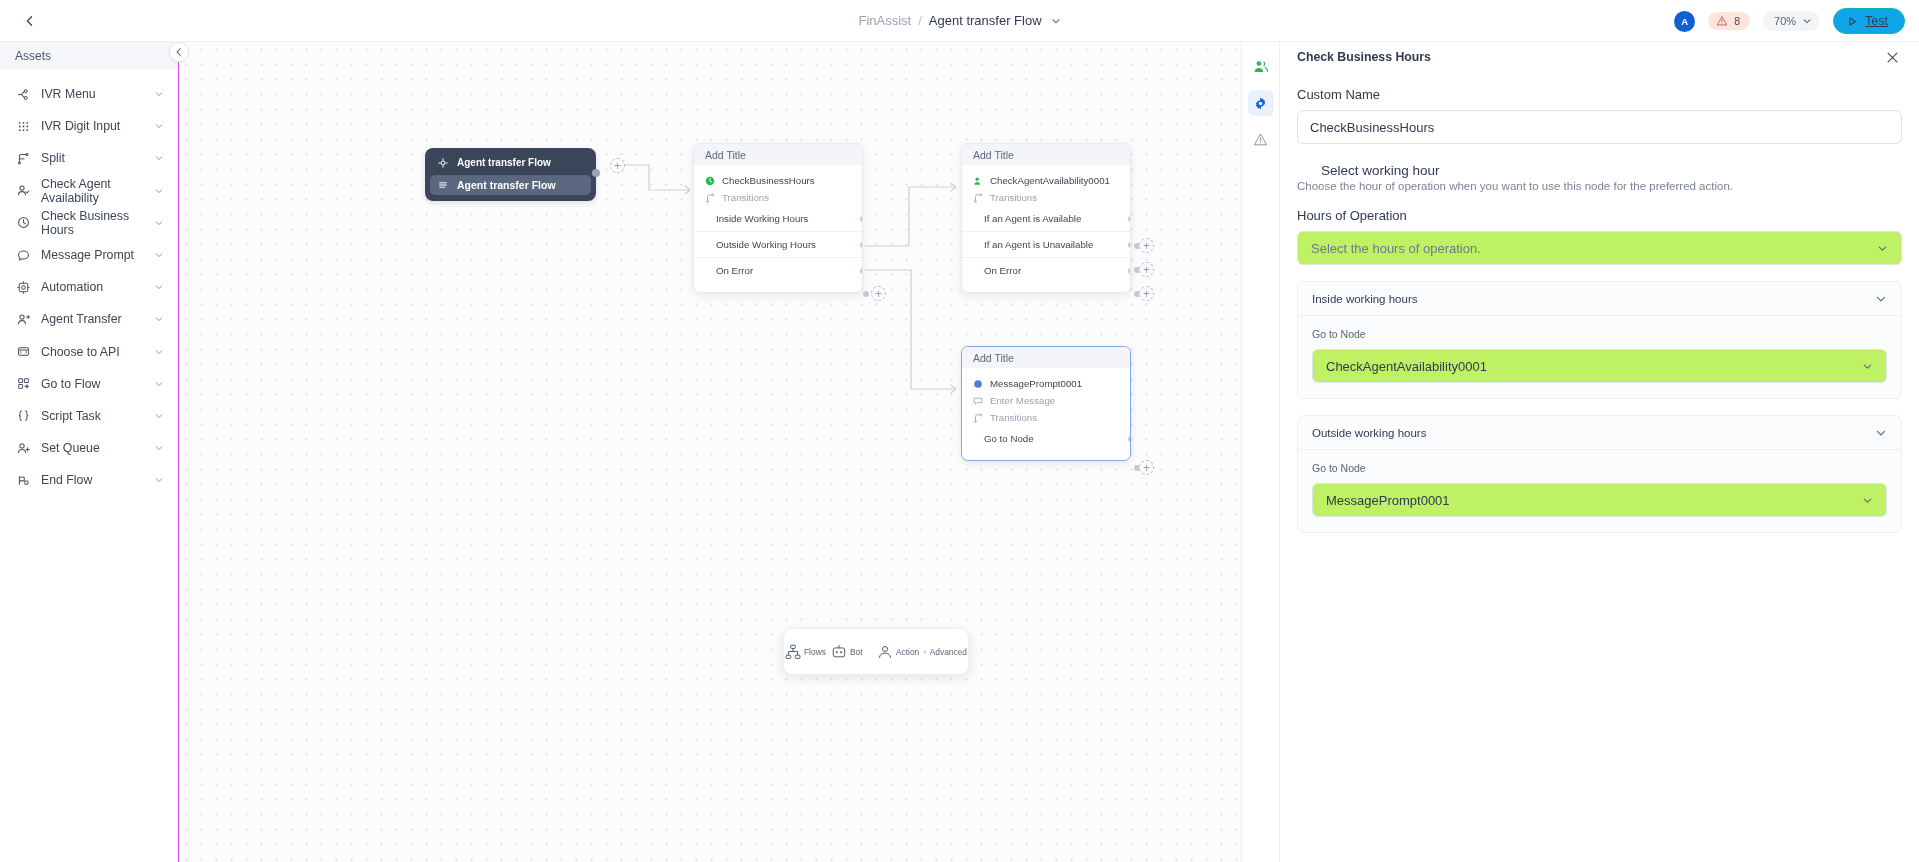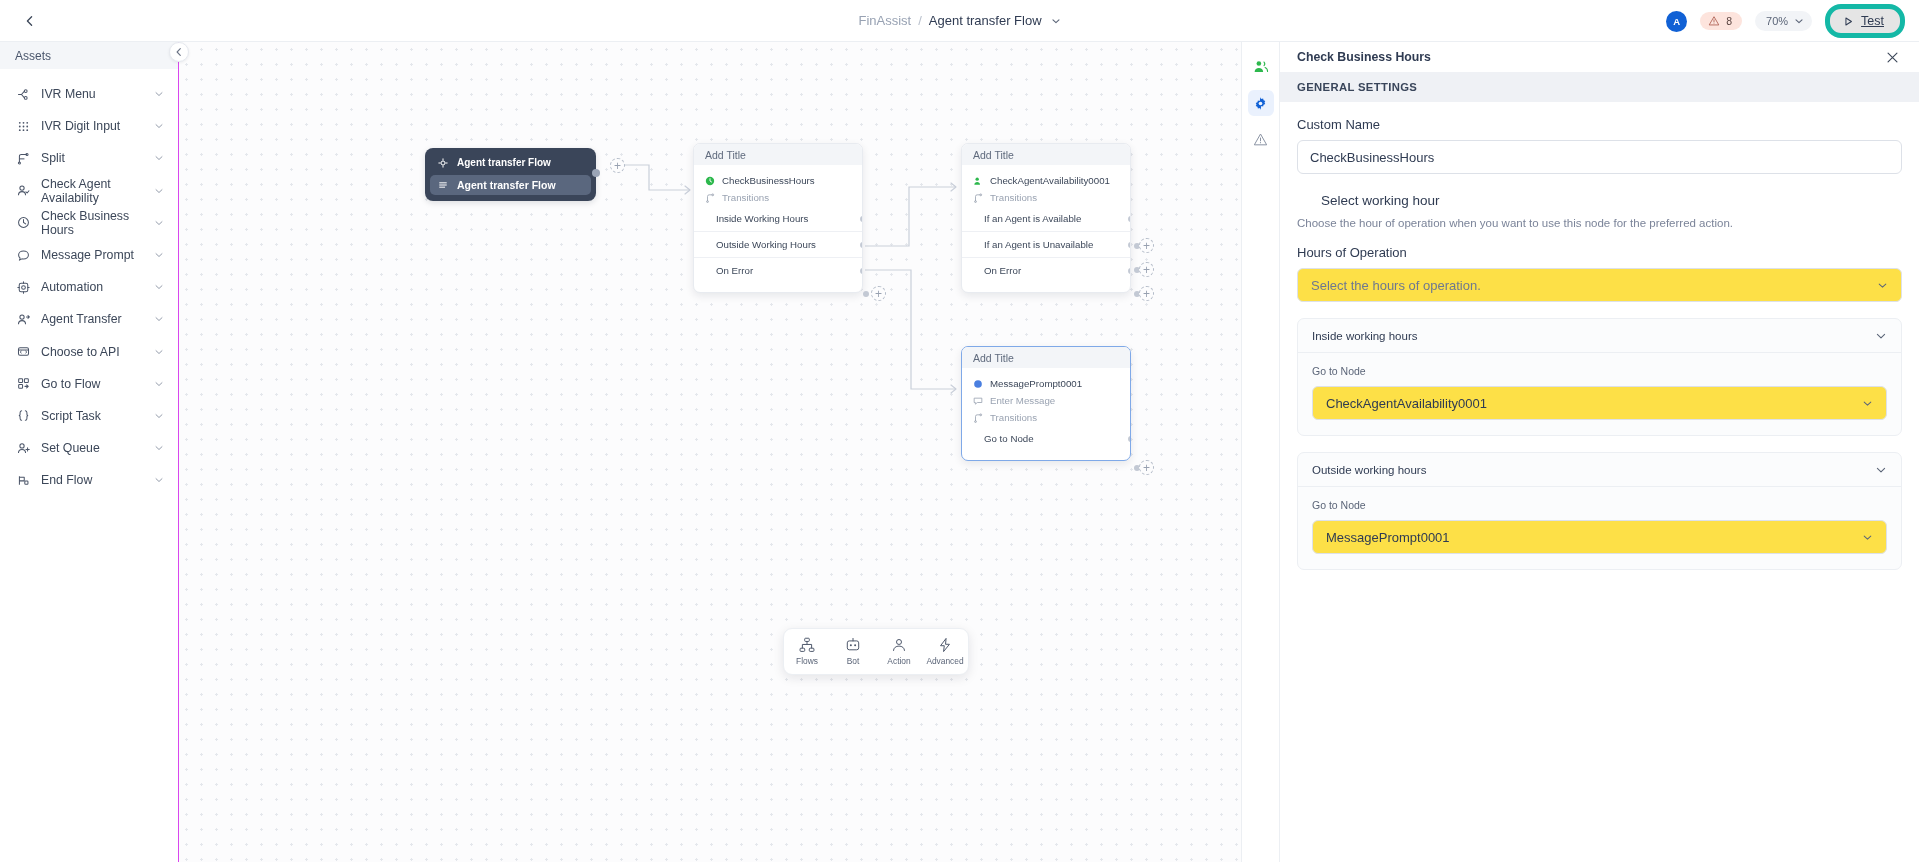--- a/index.html
+++ b/index.html
@@ -52,22 +52,22 @@
   }
   .warn-pill .cnt { font-size: 10.5px; color: #5a4441; }
   .zoom-pill {
     display: flex; align-items: center; gap: 6px;
     background: #f2f4f7; border-radius: 13px;
     padding: 4px 8px 4px 11px; cursor: pointer;
   }
   .zoom-pill .lvl { font-size: 11px; color: #5b6578; }
   .test-btn {
     display: flex; align-items: center; gap: 7px;
-    border: 5px solid #14b8a6; border-radius: 16px;
-    padding: 5px 16px 5px 13px; cursor: pointer; background: #e5e5e5; text-decoration: underline;
+    border: 1px solid #14b8a6; border-radius: 16px;
+    padding: 5px 16px 5px 13px; cursor: pointer; background: #0ea5e9; text-decoration: underline;
   }
   .test-btn .lbl { font-size: 12.5px; color: #2f3b52; }
 
   
   .sidebar {
     position: absolute; top: 42px; left: 0; width: 179px; height: 820px;
     background: #ffffff; border-right: 1px solid #d946ef;
     z-index: 30;
   }
   .assets-head {
@@ -182,21 +182,21 @@
 
   
   .bottom-bar {
     position: absolute; left: 604px; top: 586px;
     width: 186px; height: 47px; border-radius: 9px;
     background: #ffffff; border: 1px solid #eceff3;
     box-shadow: 0 3px 11px rgba(16,24,40,.10);
     display: flex; align-items: center; justify-content: space-around;
   }
   .bb-item {
-    display: flex; flex-direction: column; align-items: center; gap: 3px;
+    display: flex; flex-direction: row; align-items: center; gap: 3px;
     cursor: pointer; width: 44px;
   }
   .bb-item .lbl { font-size: 8.4px; color: #5b6578; }
 
   
   .right-rail {
     position: absolute; top: 42px; right: 639px; width: 39px; height: 820px;
     background: #ffffff; border-left: 1px solid #eceff3; border-right: 1px solid #eceff3;
     display: flex; flex-direction: column; align-items: center;
     padding-top: 12px; gap: 10px; z-index: 20;
@@ -224,25 +224,25 @@
     font-size: 11.3px; font-weight: 700; letter-spacing: .35px; color: #39455a;
   }
   .panel-body { padding: 15px 17px 0 17px; }
   .field-label { font-size: 13px; color: #2f3b52; margin-bottom: 8px; }
   .text-input {
     width: 100%; height: 34px; border: 1px solid #dde1e8; border-radius: 6px;
     padding: 0 12px; font-size: 13px; color: #2f3b52; background: #fff;
     font-family: "Liberation Sans", sans-serif; outline: none;
   }
   .section-title { font-size: 13.5px; color: #2f3b52; margin-top: 19px; margin-left: 24px; }
-  .section-desc { font-size: 11.5px; color: #7b8499; margin-top: 7px; line-height: 1.42; max-width: 500px; }
+  .section-desc { font-size: 11.5px; color: #7b8499; line-height: 1.42; max-width: 500px; }
   .select-box {
     width: 100%; height: 34px; border: 1px solid #dde1e8; border-radius: 6px;
     display: flex; align-items: center; justify-content: space-between;
-    padding: 2px 13px; cursor: pointer; background: #fde047;
+    padding: 2px 13px; cursor: pointer; background: #bef264;
   }
   .select-box .val { font-size: 13px; color: #2f3b52; }
   .select-box .val.ph { color: #6e7890; }
   .accordion {
     margin-top: 16px; border: 1px solid #eceff3; border-radius: 7px;
     background: #fbfcfd; overflow: hidden;
   }
   .acc-head {
     height: 34px; display: flex; align-items: center; justify-content: space-between;
     padding: 0 14px; cursor: pointer;
@@ -709,21 +709,20 @@
 
   <div class="panel">
     <div class="panel-head">
       <span class="panel-title">Check Business Hours</span>
       <span class="panel-close">
         <svg width="13" height="13" viewBox="0 0 14 14">
           <path d="M2.2 2.2l9.6 9.6M11.8 2.2l-9.6 9.6" stroke="#3c4759" stroke-width="1.2" stroke-linecap="round"></path>
         </svg>
       </span>
     </div>
-    <div class="panel-section-head">GENERAL SETTINGS</div>
     <div class="panel-body">
       <div class="field-label">Custom Name</div>
       <input class="text-input" value="CheckBusinessHours" style="">
 
       <div class="section-title">Select working hour</div>
       <div class="section-desc">Choose the hour of operation when you want to use this node for the preferred action.</div>
 
       <div class="field-label" style="margin-top:14px;">Hours of Operation</div>
       <div class="select-box">
         <span class="val ph">Select the hours of operation.</span>

